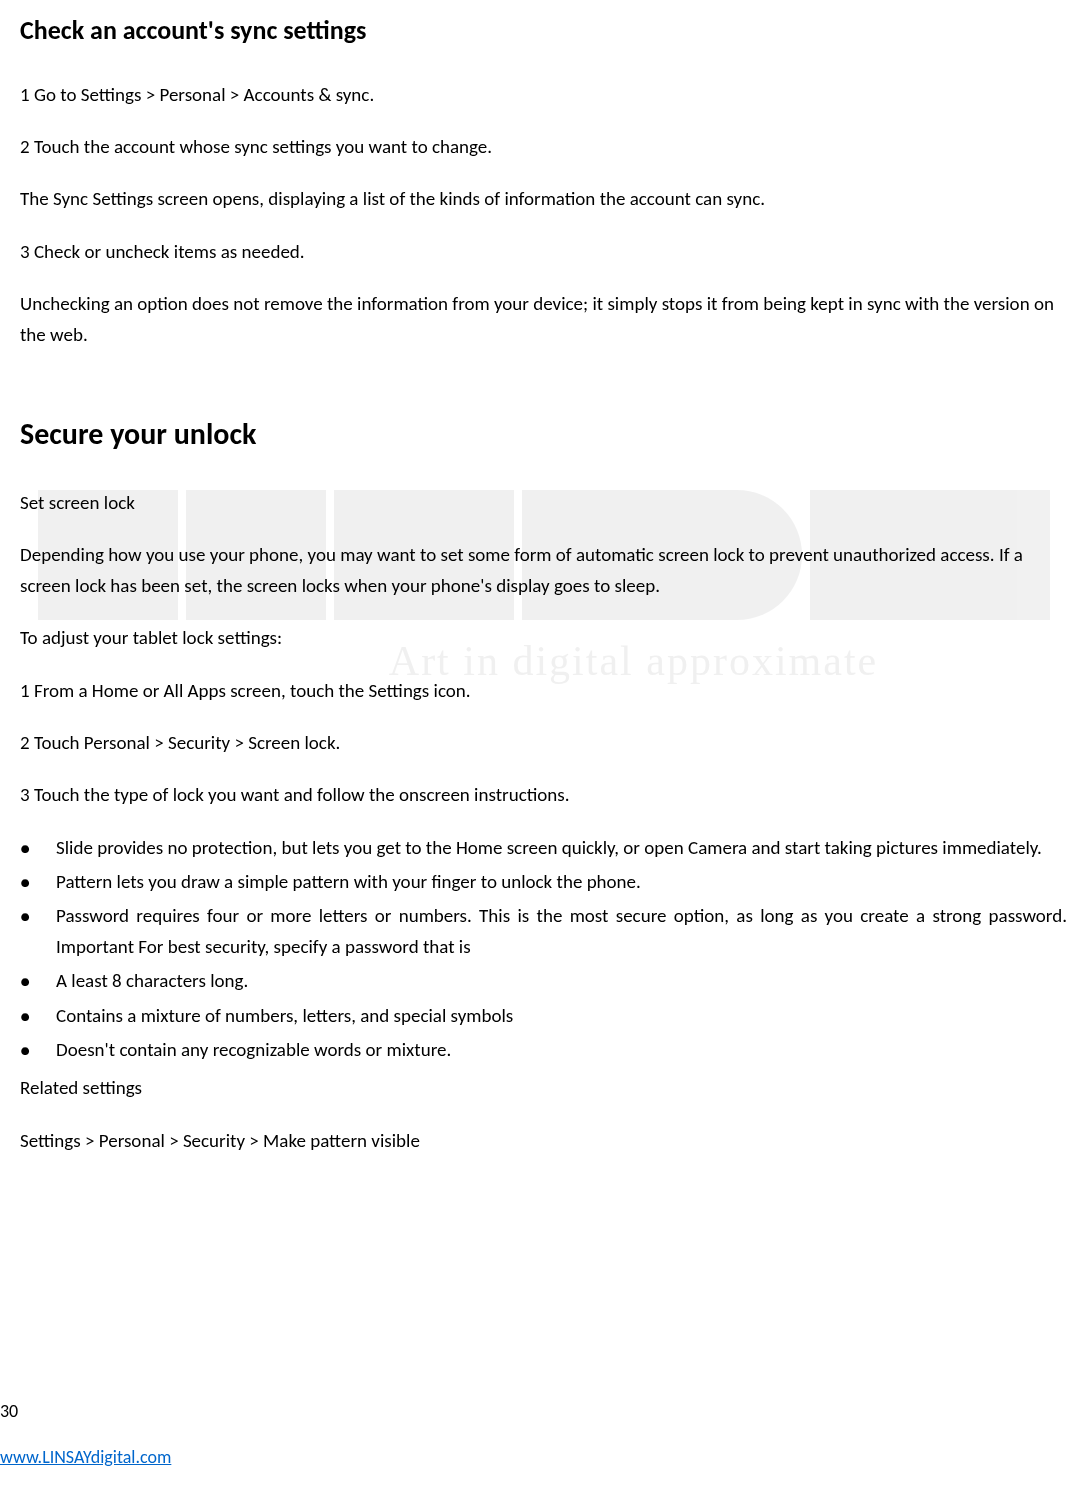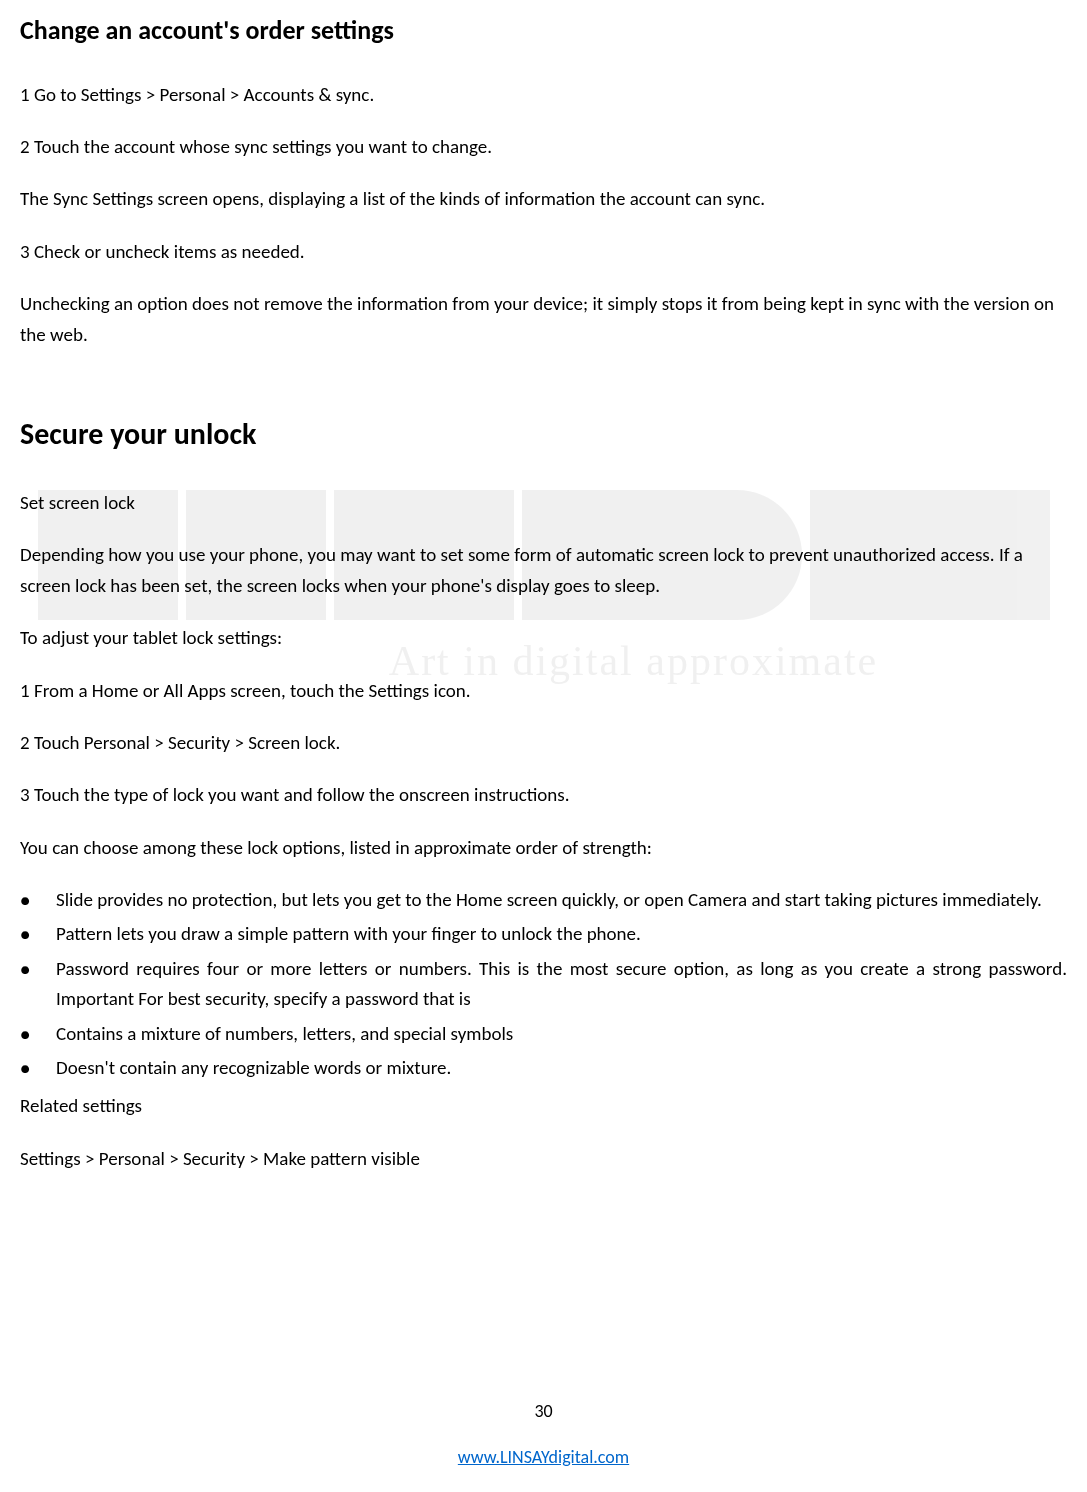--- a/index.html
+++ b/index.html
@@ -84,21 +84,20 @@
       position: absolute;
       left: -36px;
       font-size: 17px;
       top: 2px;
     }
     .footer {
       position: absolute;
       bottom: 20px;
       left: 0;
       width: 100%;
-      text-align: center;
     }
     .page-number {
       font-size: 18px;
       margin-bottom: 16px;
     }
     .footer-link {
       color: #0066cc;
       text-decoration: underline;
       font-size: 18px;
     }
@@ -112,42 +111,42 @@
     <div class="wm-block wm-block-2"></div>
     <div class="wm-block wm-block-3"></div>
     <div class="wm-block wm-block-4"></div>
     <div class="wm-block wm-block-5"></div>
   </div>
   <div class="watermark-tag">Art in digital approximate</div>
 </div>
 
 <div class="content">
 
-  <h1>Change an account's order settings</h1>
+  <h1>Check an account's sync settings</h1>
 
   <p>1 Go to Settings &gt; Personal &gt; Accounts &amp; sync.</p>
   <p>2 Touch the account whose sync settings you want to change.</p>
   <p>The Sync Settings screen opens, displaying a list of the kinds of information the account can sync.</p>
   <p>3 Check or uncheck items as needed.</p>
   <p>Unchecking an option does not remove the information from your device; it simply stops it from being kept in sync with the version on the web.</p>
 
   <h2>Secure your unlock</h2>
 
   <p>Set screen lock</p>
   <p>Depending how you use your phone, you may want to set some form of automatic screen lock to prevent unauthorized access. If a screen lock has been set, the screen locks when your phone's display goes to sleep.</p>
   <p>To adjust your tablet lock settings:</p>
   <p>1 From a Home or All Apps screen, touch the Settings icon.</p>
   <p>2 Touch Personal &gt; Security &gt; Screen lock.</p>
   <p>3 Touch the type of lock you want and follow the onscreen instructions.</p>
-  <p>You can choose among these lock options, listed in approximate order of strength:</p>
 
   <ul>
     <li>Slide provides no protection, but lets you get to the Home screen quickly, or open Camera and start taking pictures immediately.</li>
     <li>Pattern lets you draw a simple pattern with your finger to unlock the phone.</li>
     <li>Password requires four or more letters or numbers. This is the most secure option, as long as you create a strong password. Important For best security, specify a password that is</li>
+    <li>A least 8 characters long.</li>
     <li>Contains a mixture of numbers, letters, and special symbols</li>
     <li>Doesn't contain any recognizable words or mixture.</li>
   </ul>
 
   <p style="margin-bottom:22px;">Related settings</p>
   <p>Settings &gt; Personal &gt; Security &gt; Make pattern visible</p>
 
 </div>
 
 <div class="footer">

